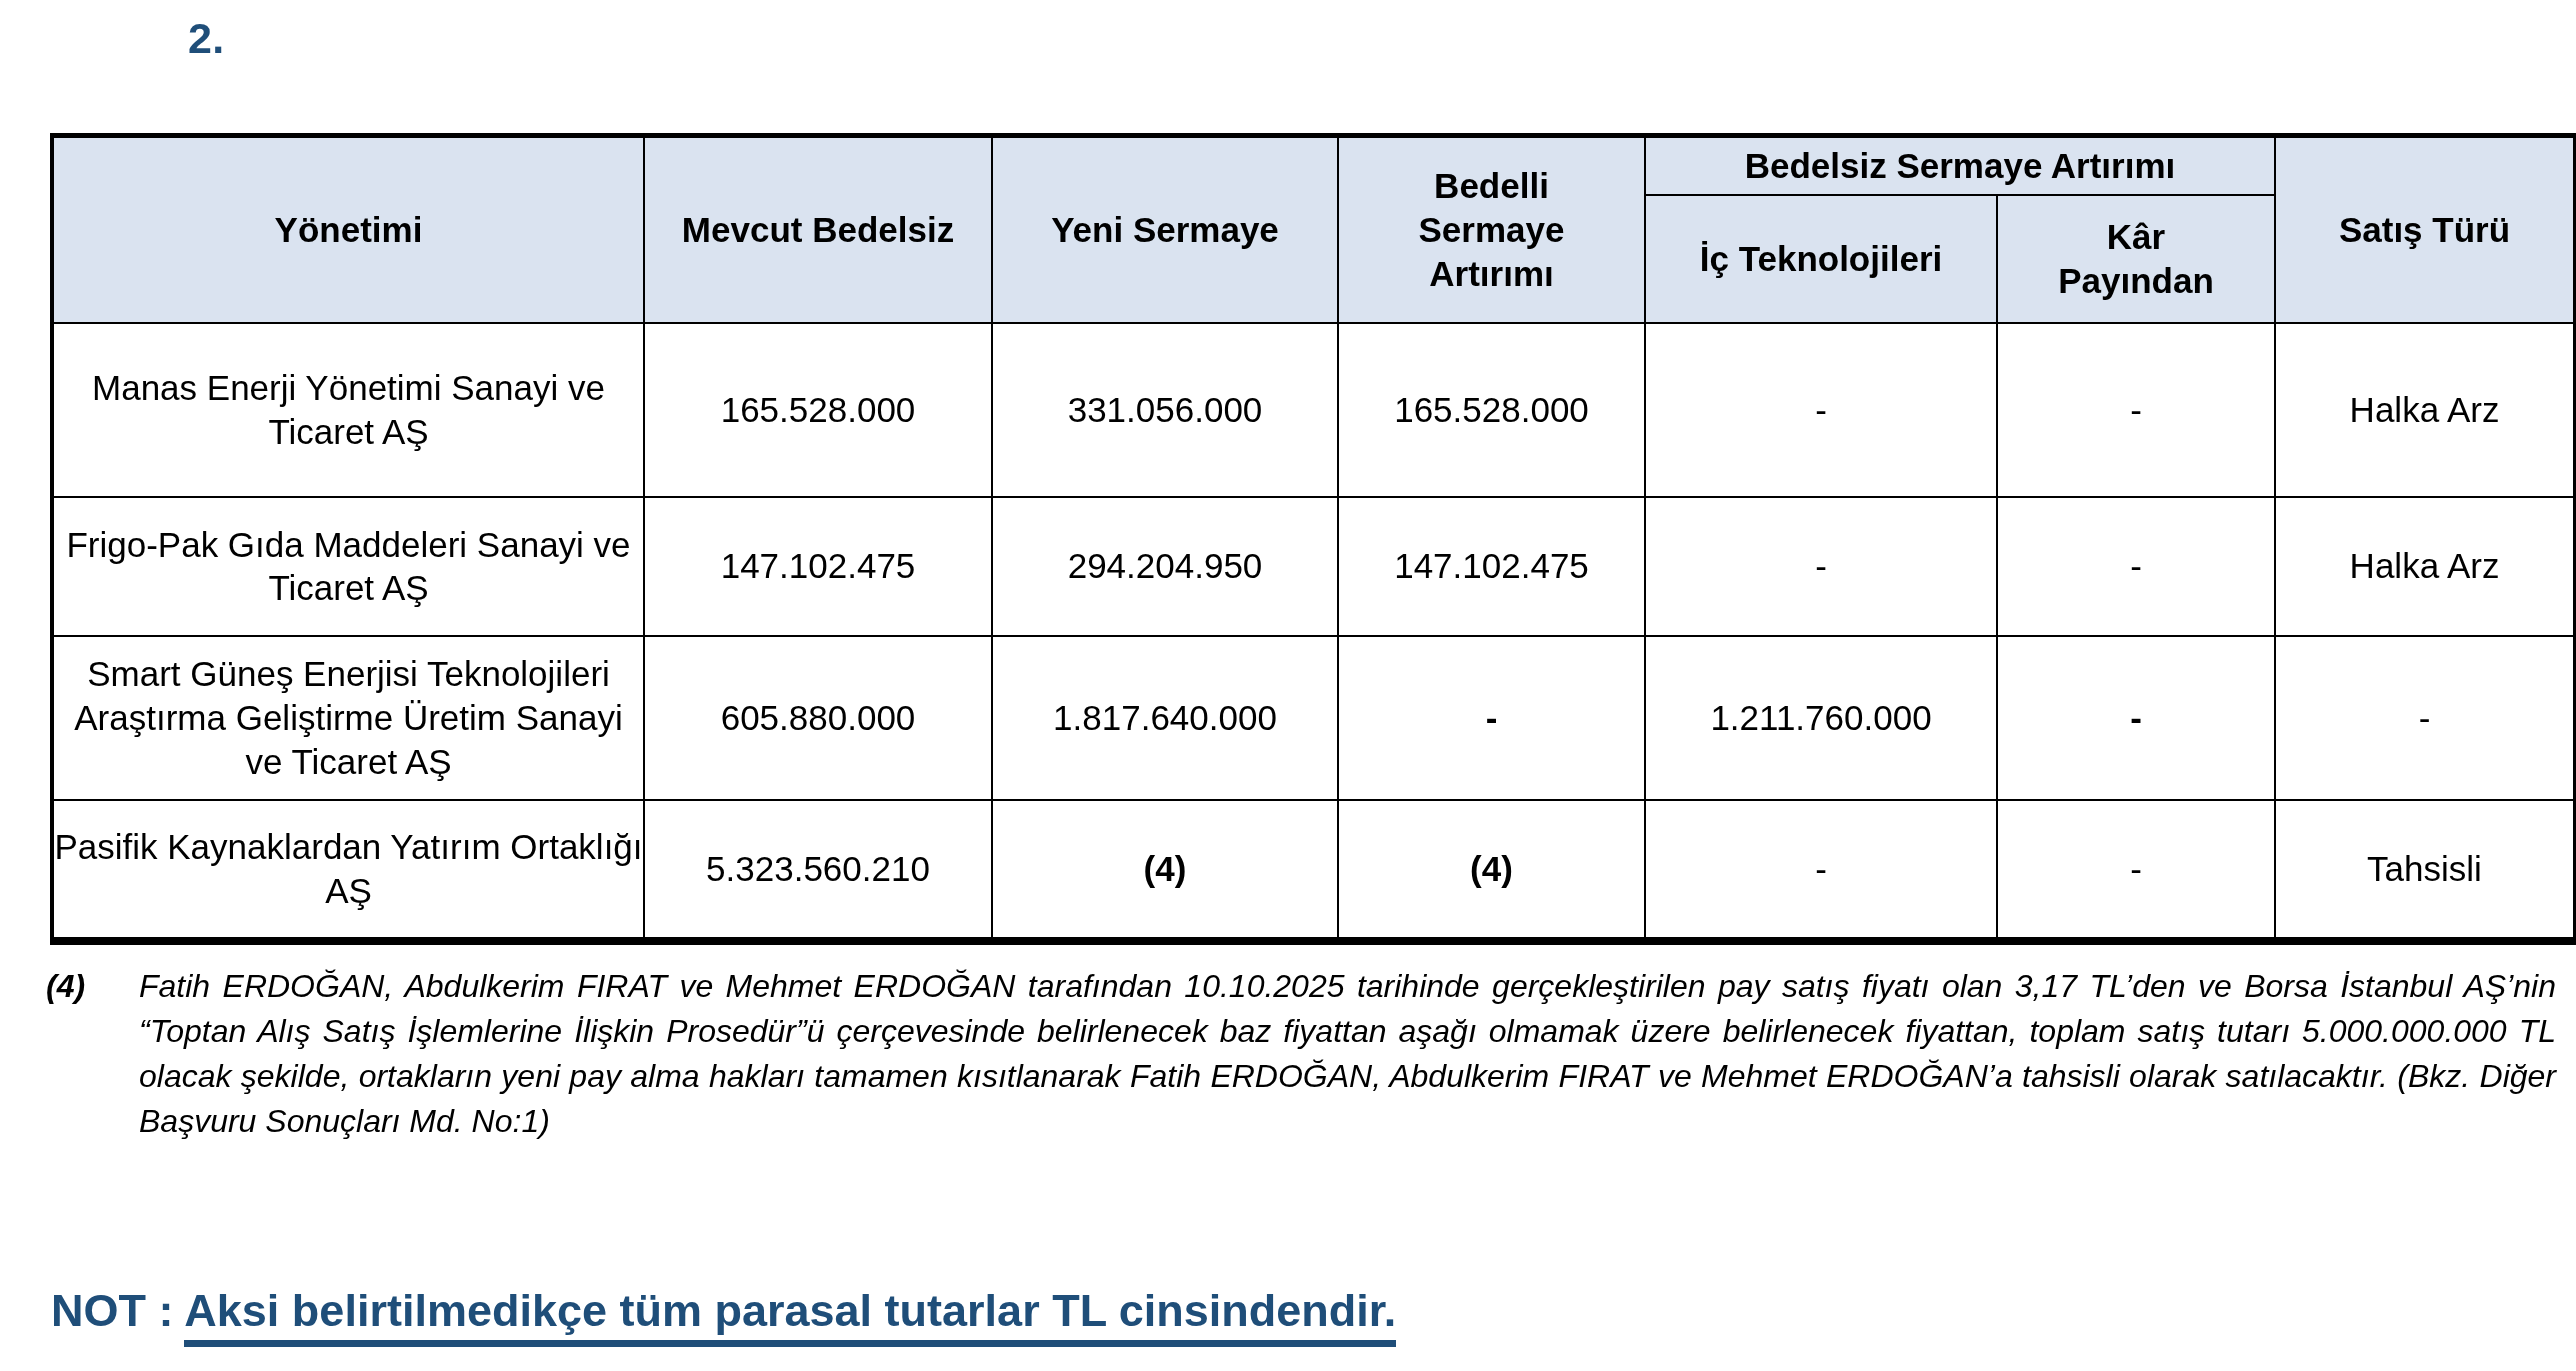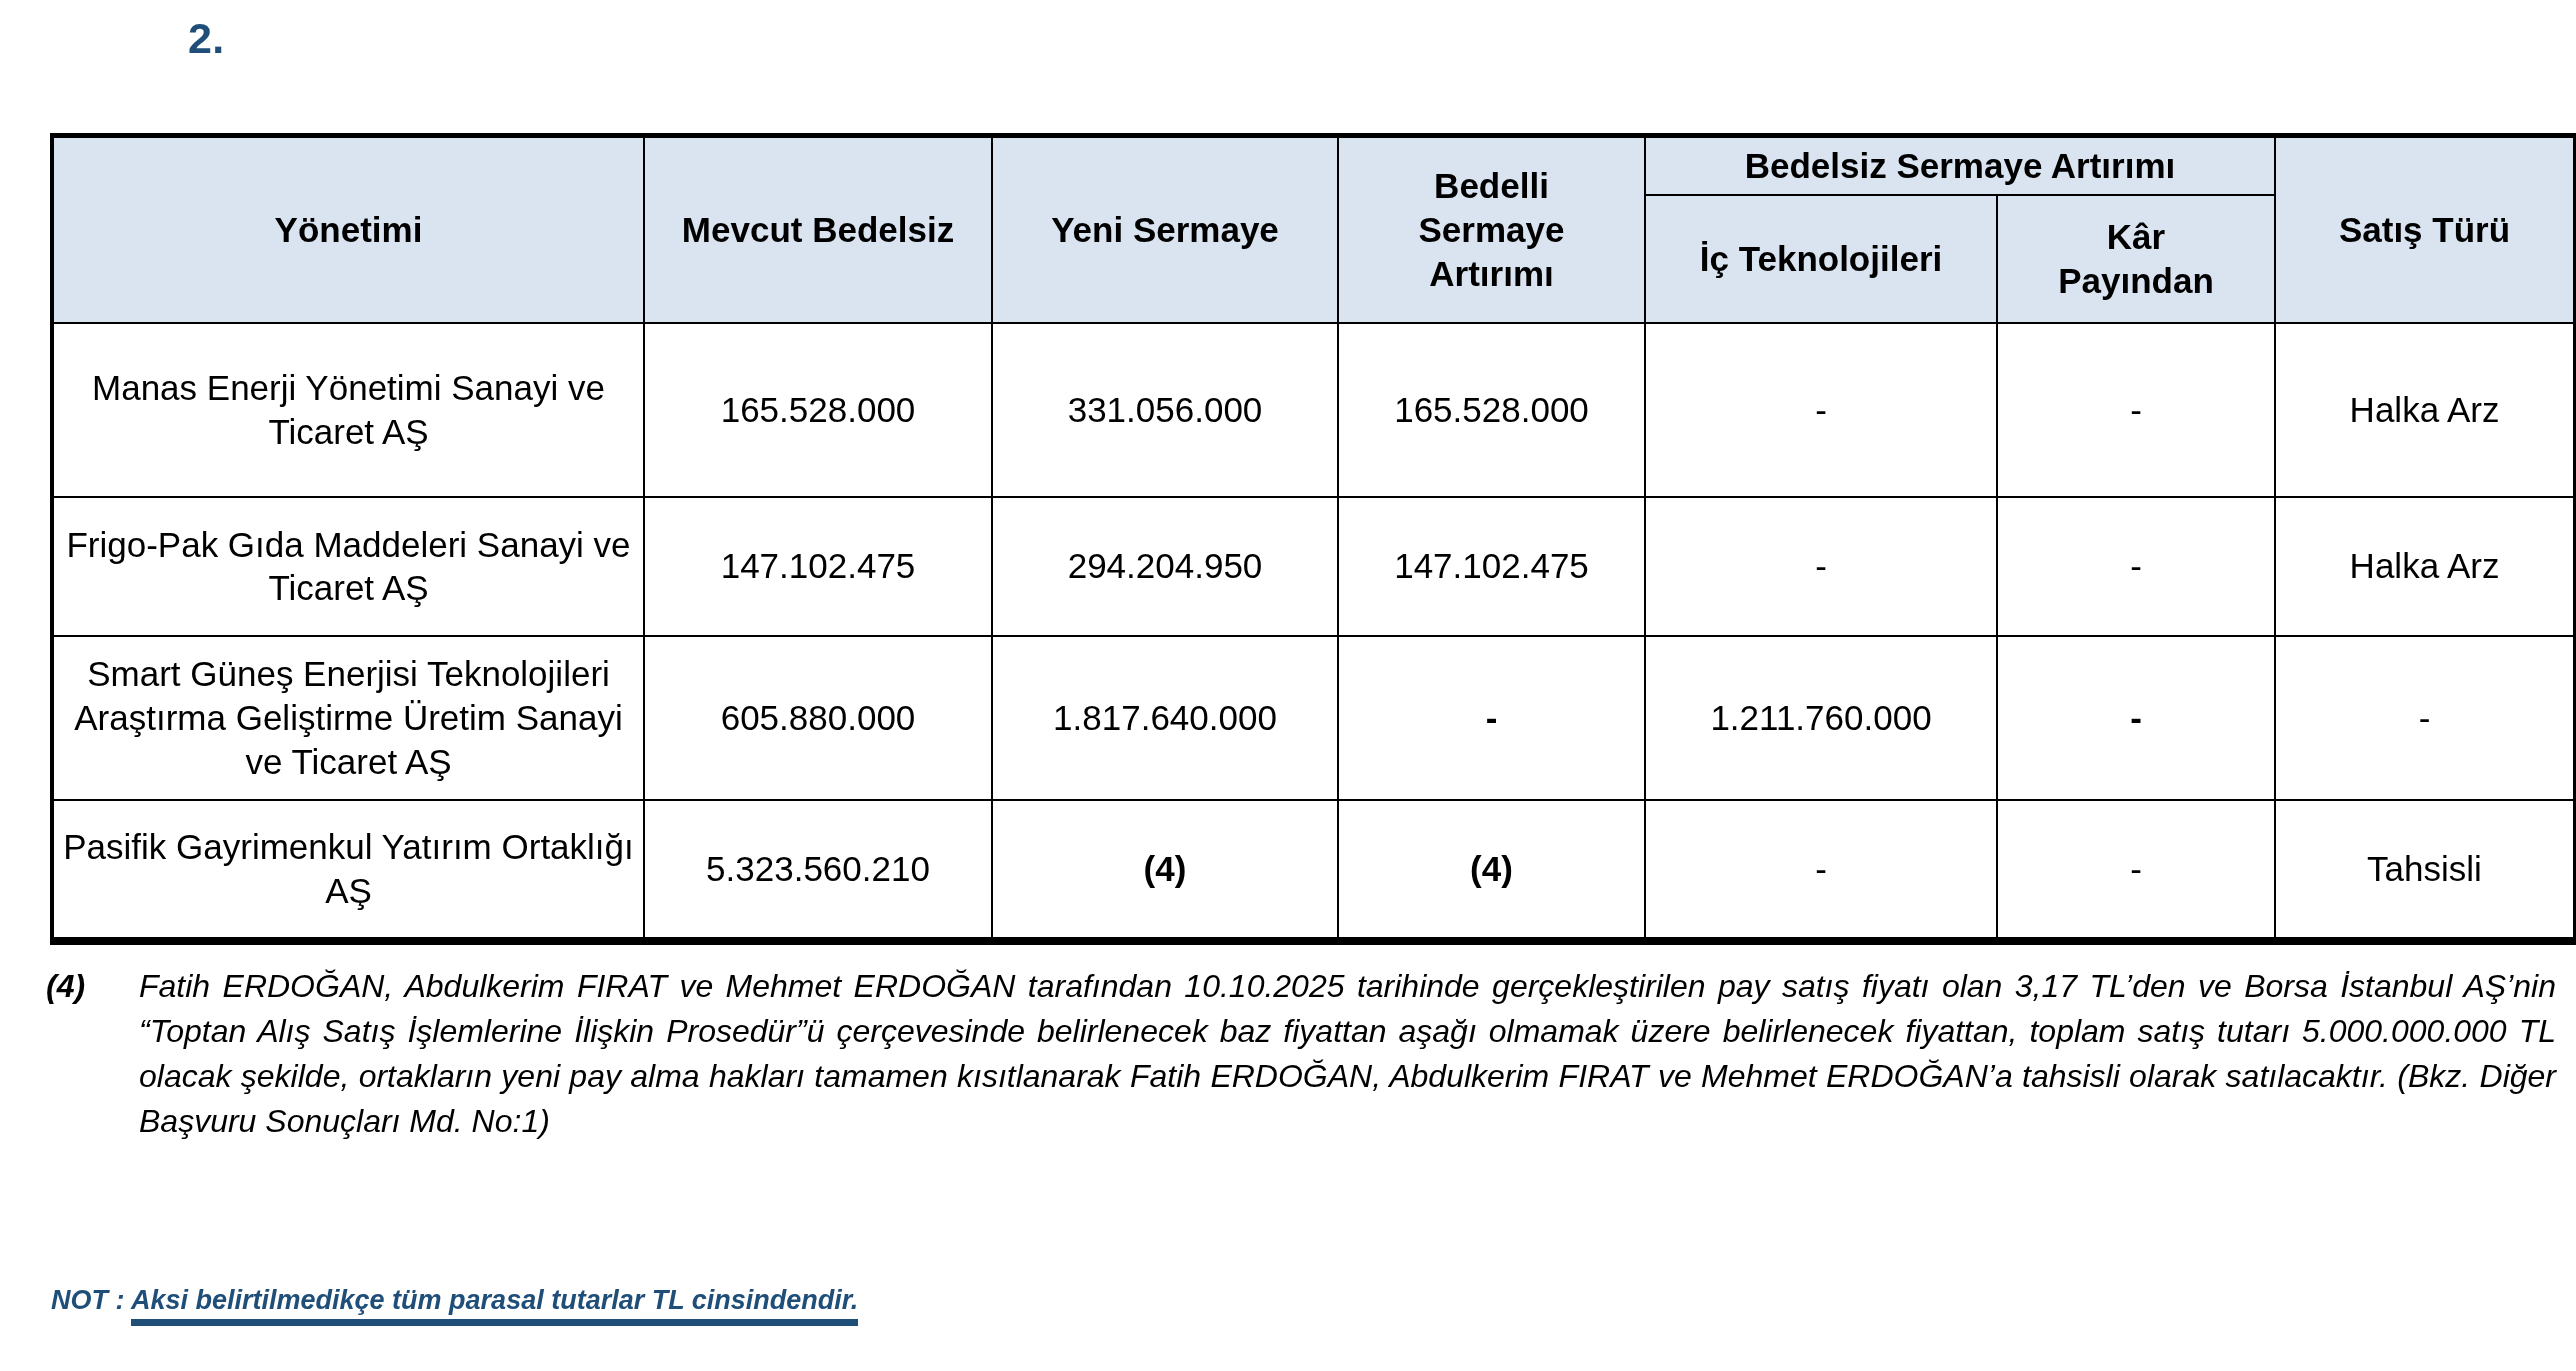--- a/index.html
+++ b/index.html
@@ -78,23 +78,22 @@
     font-weight: bold;
   }
   .footnote .fn-text {
     flex: 1;
     text-align: justify;
   }
 
   
   .note-line {
     margin: 141px 0 0 51px;
-    font-size: 27px;
+    font-size: 45px;
     font-weight: bold;
-    font-style: italic;
     color: var(--accent-navy);
   }
   .note-line .underlined {
     border-bottom: 7.1px solid var(--accent-navy);
     padding-bottom: 4px;
   }
 </style>
 </head>
 <body style="--accent-navy: #1f4e79; --header-fill: #dae3f0; --border-color: #000000;">
 
@@ -150,21 +149,21 @@
       <tr class="r2">
         <td class="org">Smart Güneş Enerjisi Teknolojileri Araştırma Geliştirme Üretim Sanayi ve Ticaret AŞ</td>
         <td>605.880.000</td>
         <td>1.817.640.000</td>
         <td class="b">-</td>
         <td>1.211.760.000</td>
         <td class="b">-</td>
         <td>-</td>
       </tr>
       <tr class="r3">
-        <td class="org">Pasifik Gayrimenkul Yatırım Ortaklığı AŞ</td>
+        <td class="org">Pasifik Kaynaklardan Yatırım Ortaklığı AŞ</td>
         <td>5.323.560.210</td>
         <td class="b">(4)</td>
         <td class="b">(4)</td>
         <td>-</td>
         <td>-</td>
         <td>Tahsisli</td>
       </tr>
     </tbody>
   </table>
 

